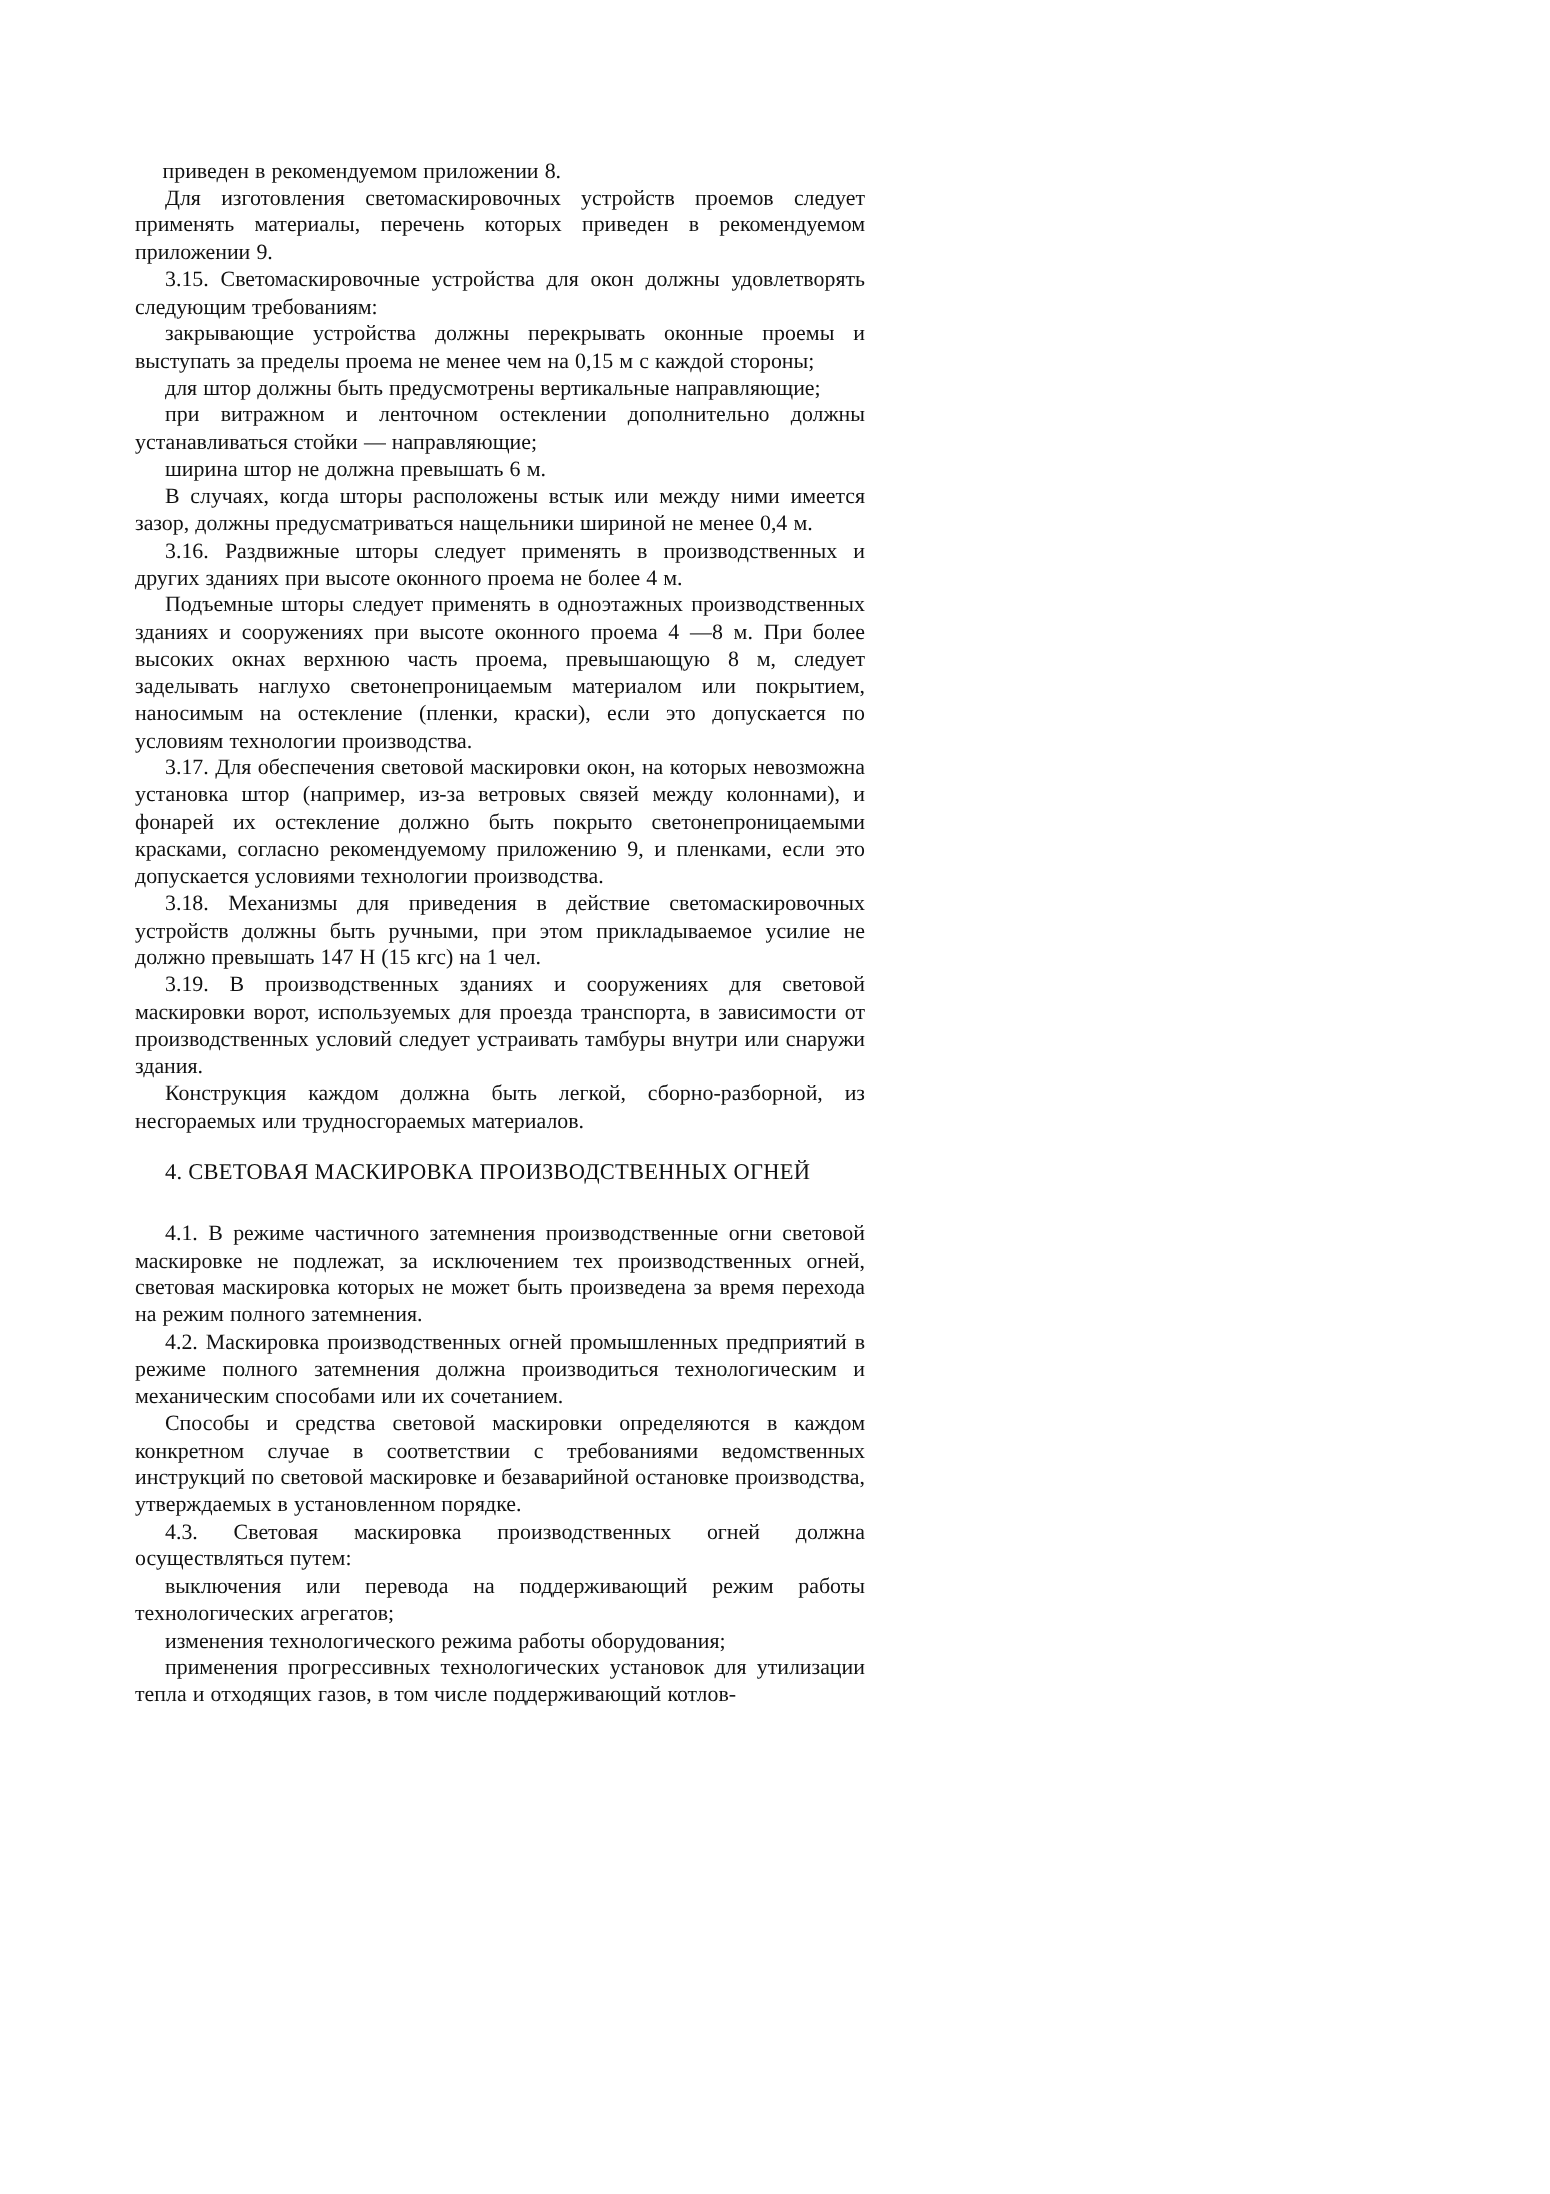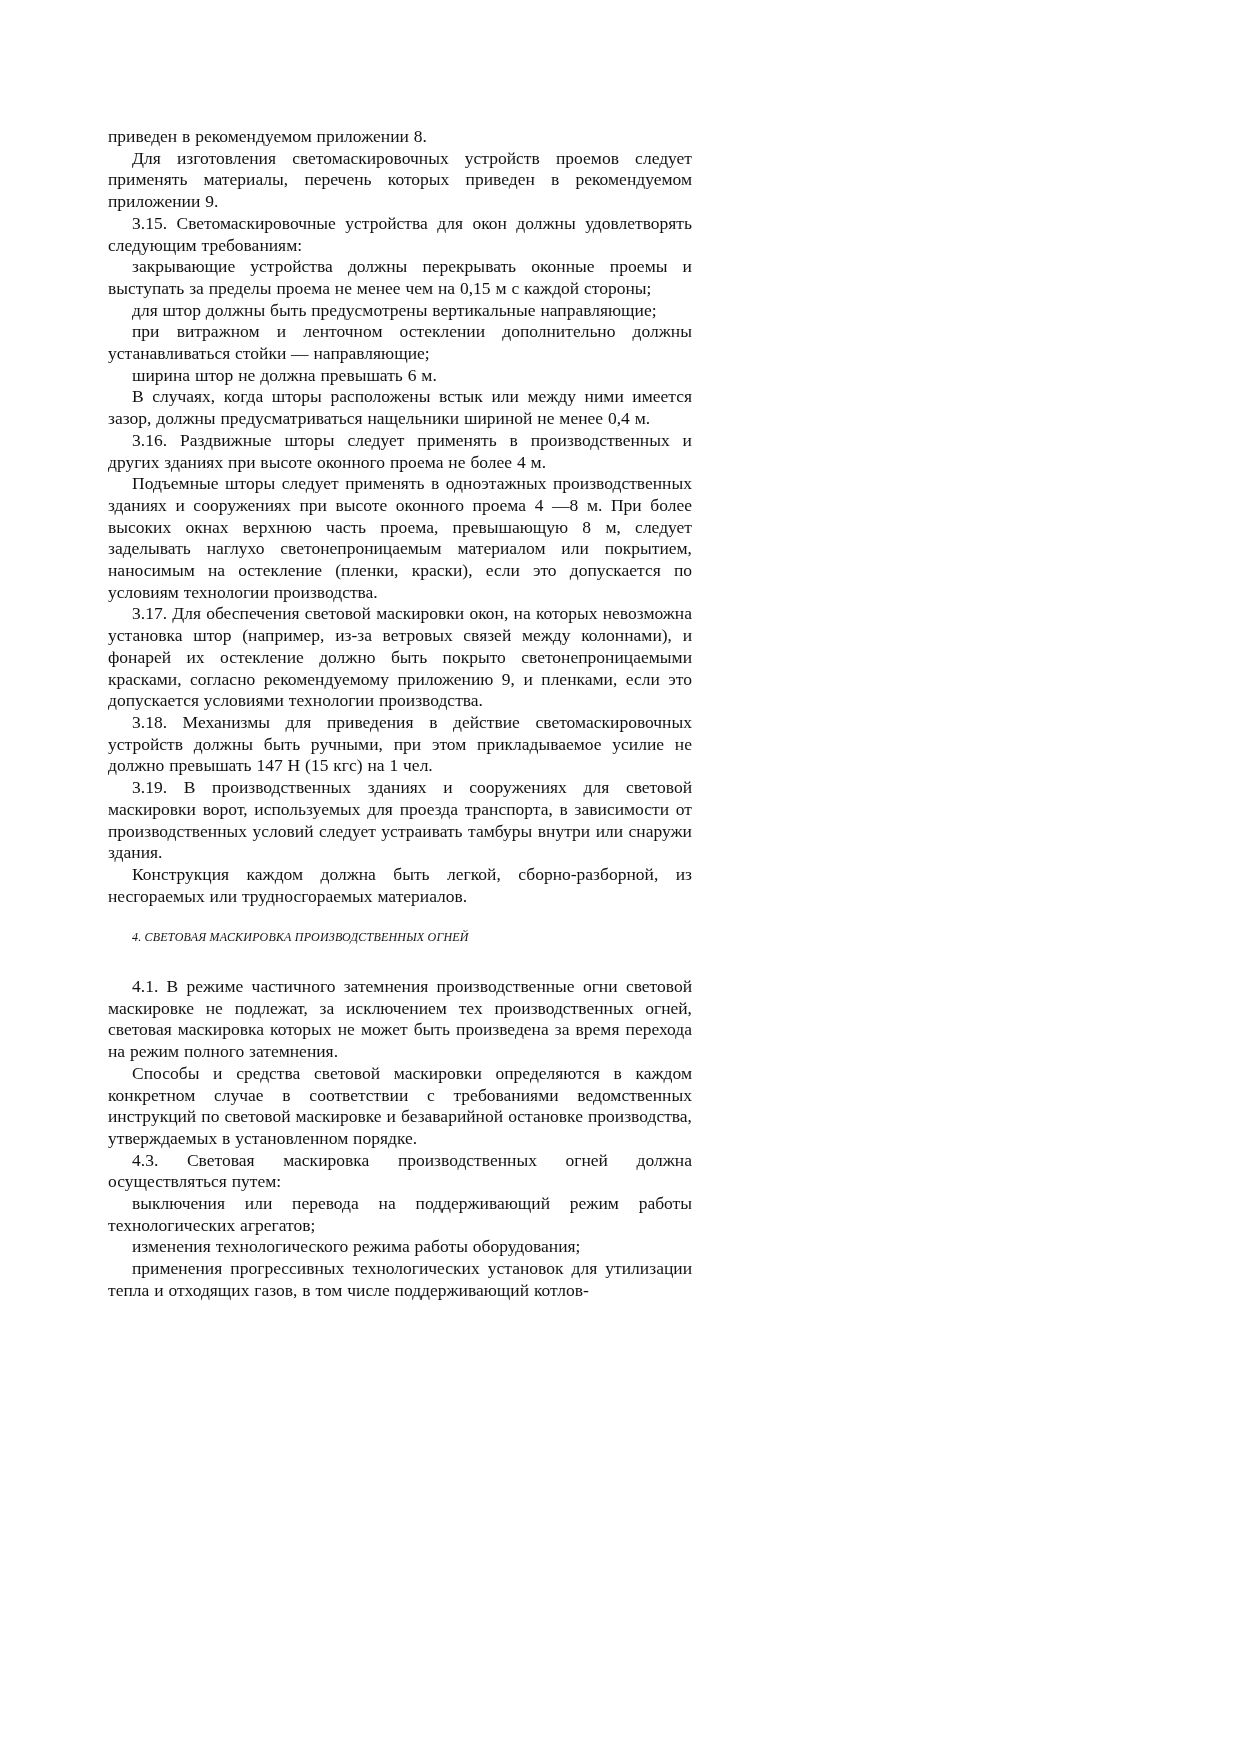--- a/index.html
+++ b/index.html
@@ -29,30 +29,30 @@
   }
   p.para {
     margin: 0;
     padding: 0;
     text-align: justify;
     text-indent: 24px;
     word-spacing: 0.5px;
   }
   p.para.flush {
     text-indent: 0;
+    margin-left: 22px;
   }
   h2.section-heading {
-    font-size: 12px;
+    font-size: 18px;
     font-weight: normal;
     line-height: 21.7px;
     margin: 20px 0 27px 0;
     text-indent: 24px;
     text-align: left;
     letter-spacing: 0.2px;
-    font-style: italic;
   }
 </style>
 </head>
 <body>
 
 <div class="page">
   <div class="text-col">
 
     <p class="para flush">приведен в рекомендуемом приложении 8.</p>
     <p class="para">Для изготовления светомаскировочных устройств проемов следует применять материалы, перечень которых приведен в рекомендуемом приложении 9.</p>
@@ -65,20 +65,21 @@
     <p class="para">3.16. Раздвижные шторы следует применять в производственных и других зданиях при высоте оконного проема не более 4 м.</p>
     <p class="para">Подъемные шторы следует применять в одноэтажных производственных зданиях и сооружениях при высоте оконного проема 4 —8 м. При более высоких окнах верхнюю часть проема, превышающую 8 м, следует заделывать наглухо светонепроницаемым материалом или покрытием, наносимым на остекление (пленки, краски), если это допускается по условиям технологии производства.</p>
     <p class="para">3.17. Для обеспечения световой маскировки окон, на которых невозможна установка штор (например, из-за ветровых связей между колоннами), и фонарей их остекление должно быть покрыто светонепроницаемыми красками, согласно рекомендуемому приложению 9, и пленками, если это допускается условиями технологии производства.</p>
     <p class="para">3.18. Механизмы для приведения в действие светомаскировочных устройств должны быть ручными, при этом прикладываемое усилие не должно превышать 147 Н (15 кгс) на 1 чел.</p>
     <p class="para">3.19. В производственных зданиях и сооружениях для световой маскировки ворот, используемых для проезда транспорта, в зависимости от производственных условий следует устраивать тамбуры внутри или снаружи здания.</p>
     <p class="para">Конструкция каждом должна быть легкой, сборно-разборной, из несгораемых или трудносгораемых материалов.</p>
 
     <h2 class="section-heading">4. СВЕТОВАЯ МАСКИРОВКА ПРОИЗВОДСТВЕННЫХ ОГНЕЙ</h2>
 
     <p class="para">4.1. В режиме частичного затемнения производственные огни световой маскировке не подлежат, за исключением тех производственных огней, световая маскировка которых не может быть произведена за время перехода на режим полного затемнения.</p>
+    <p class="para">4.2. Маскировка производственных огней промышленных предприятий в режиме полного затемнения должна производиться технологическим и механическим способами или их сочетанием.</p>
     <p class="para">Способы и средства световой маскировки определяются в каждом конкретном случае в соответствии с требованиями ведомственных инструкций по световой маскировке и безаварийной остановке производства, утверждаемых в установленном порядке.</p>
     <p class="para">4.3. Световая маскировка производственных огней должна осуществляться путем:</p>
     <p class="para">выключения или перевода на поддерживающий режим работы технологических агрегатов;</p>
     <p class="para">изменения технологического режима работы оборудования;</p>
     <p class="para">применения прогрессивных технологических установок для утилизации тепла и отходящих газов, в том числе поддерживающий котлов-</p>
 
   </div>
 </div>
 
 </body></html>

